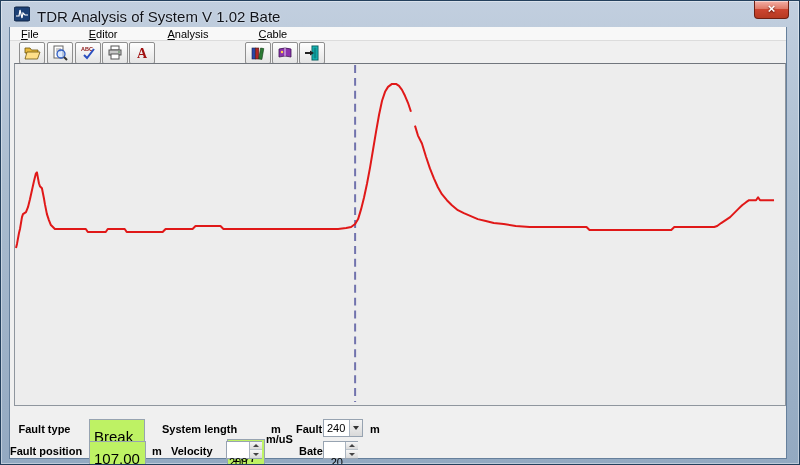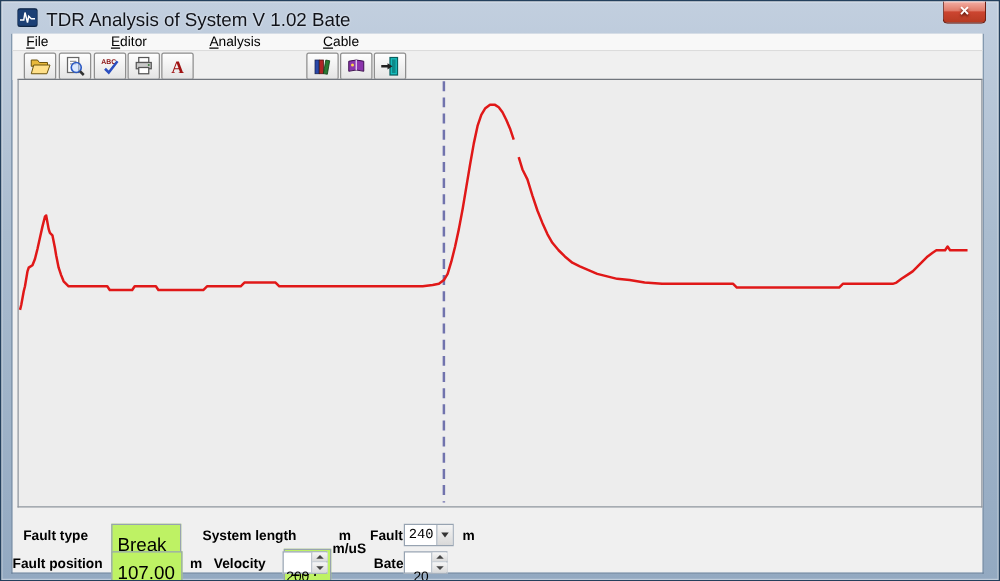--- a/index.html
+++ b/index.html
@@ -58,21 +58,21 @@
   .bottom { position:absolute; left:0; top:379px; width:778px; height:53px; font-size:11px; }
   .lbl { position:absolute; font-weight:bold; color:#000; line-height:18px; white-space:nowrap; }
   .unit { position:absolute; font-weight:bold; color:#000; line-height:18px; }
   .fld {
     position:absolute; height:34px; border:1px solid #97a3b1; background:#bef264;
     font-family:"Liberation Sans", sans-serif; font-size:15px; color:#000; padding:0 4px;
   }
   .fld.right { text-align:left; }
 
   .combo { position:absolute; height:18px; border:1px solid #97a3b1; background:#fff; }
-  .combo-value { position:absolute; left:0; top:0; bottom:0; right:13px; padding:2px 3px; font-size:11px;font-family:Liberation Mono, monospace; }
+  .combo-value { position:absolute; left:0; top:0; bottom:0; right:13px; padding:2px 3px; font-size:11px; }
   .combo-btn {
     position:absolute; right:0; top:0; width:13px; height:16px;
     background:linear-gradient(180deg,#f4f4f4,#d9d9d9); border-left:1px solid #aab4bf;
     display:flex; align-items:center; justify-content:center; cursor:pointer;
   }
   .tri-down { width:0; height:0; border-left:3px solid transparent; border-right:3px solid transparent; border-top:4px solid #333; }
   .tri-up-s { width:0; height:0; border-left:3px solid transparent; border-right:3px solid transparent; border-bottom:3px solid #444; }
   .tri-dn-s { width:0; height:0; border-left:3px solid transparent; border-right:3px solid transparent; border-top:3px solid #444; }
 
   .spin { position:absolute; height:18px; border:1px solid #97a3b1; background:#fff; }

